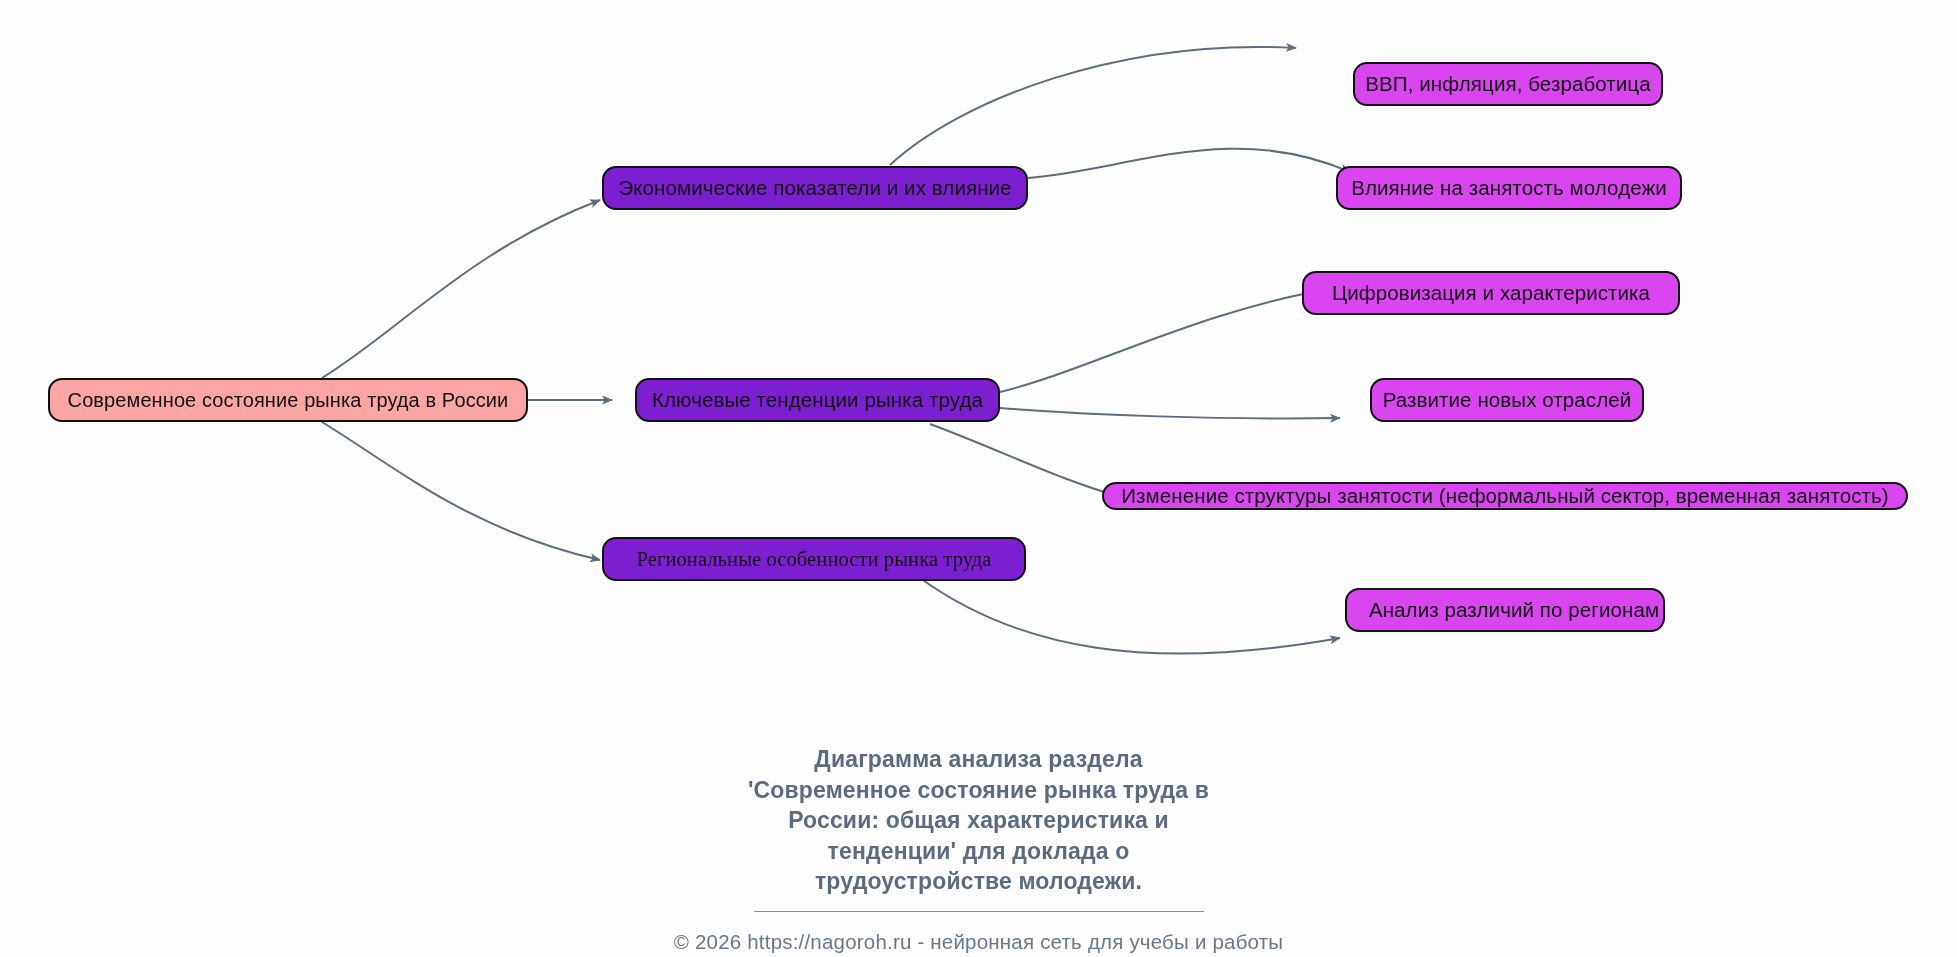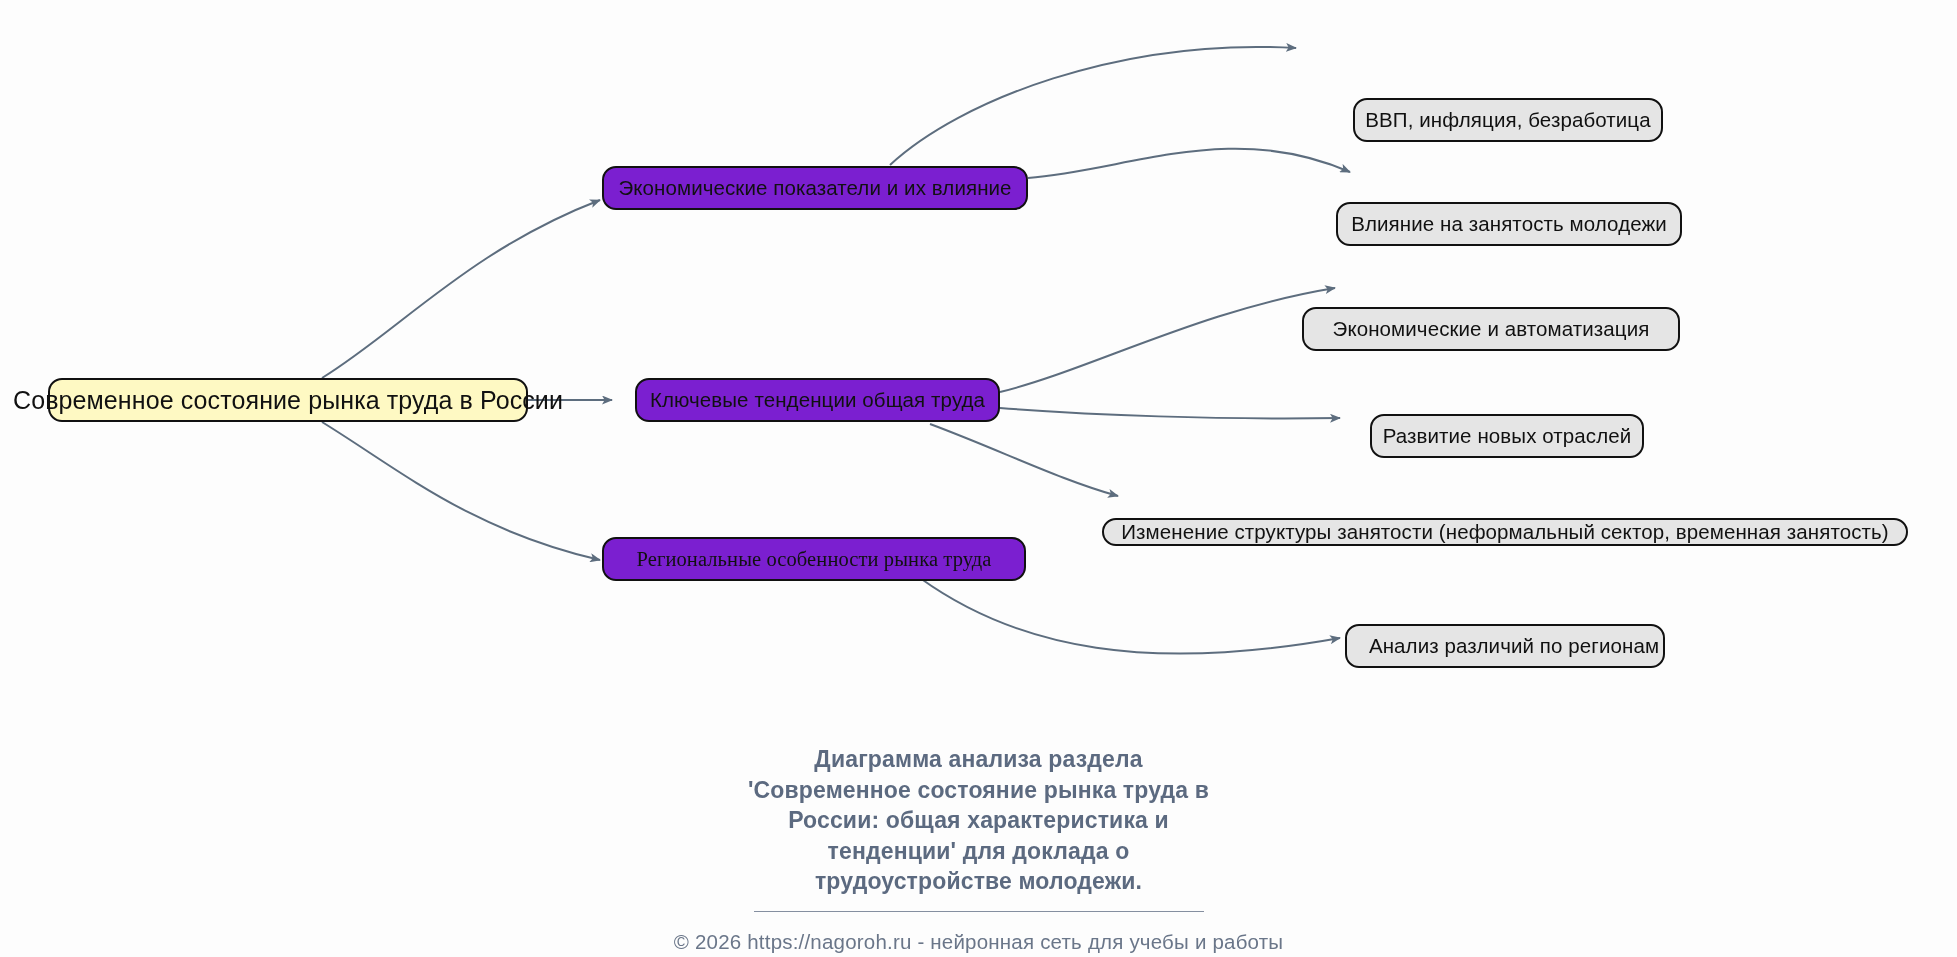--- a/index.html
+++ b/index.html
@@ -37,38 +37,37 @@
     justify-content: center;
     border-radius: 14px;
     white-space: nowrap;
     letter-spacing: 0.1px;
   }
   .node-label {
     display: block;
     line-height: 1;
   }
   .node-root {
-    background: #fef9c3;
+    background: #fca5a5;
     border: 2px solid #111111;
     color: #111111;
-    font-size: 25px;
+    font-size: 20px;
   }
   .node-branch {
     background: #7b1fd0;
     border: 2px solid #111111;
     color: #111111;
     font-size: 20.5px;
     text-align: right;
   }
   .node-leaf {
-    background: #e5e5e5;
+    background: #d946ef;
     border: 2px solid #111111;
     color: #111111;
     font-size: 20.5px;
-    margin-top: 36px;
   }
   #footer-block {
     position: absolute;
     left: 0;
     top: 744px;
     width: 1957px;
     text-align: center;
   }
   #diagram-caption {
     width: 470px;
@@ -122,37 +121,37 @@
 
   <div class="node node-root" style="left:48px; top:378px; width:480px; height:44px;">
     <span class="node-label">Современное состояние рынка труда в России</span>
   </div>
 
   <div class="node node-branch" style="left:602px; top:166px; width:426px; height:44px;">
     <span class="node-label">Экономические показатели и их влияние</span>
   </div>
 
   <div class="node node-branch" style="left:635px; top:378px; width:365px; height:44px;">
-    <span class="node-label">Ключевые тенденции общая труда</span>
+    <span class="node-label">Ключевые тенденции рынка труда</span>
   </div>
 
   <div class="node node-branch" style="left:602px; top:537px; width:424px; height:44px;font-family:Liberation Serif, serif;">
     <span class="node-label">Региональные особенности рынка труда</span>
   </div>
 
   <div class="node node-leaf" style="left:1353px; top:62px; width:310px; height:44px;">
     <span class="node-label">ВВП, инфляция, безработица</span>
   </div>
 
   <div class="node node-leaf" style="left:1336px; top:166px; width:346px; height:44px;">
     <span class="node-label">Влияние на занятость молодежи</span>
   </div>
 
   <div class="node node-leaf" style="left:1302px; top:271px; width:378px; height:44px;">
-    <span class="node-label">Экономические и автоматизация</span>
+    <span class="node-label">Цифровизация и характеристика</span>
   </div>
 
   <div class="node node-leaf" style="left:1370px; top:378px; width:274px; height:44px;">
     <span class="node-label">Развитие новых отраслей</span>
   </div>
 
   <div class="node node-leaf" style="left:1102px; top:482px; width:806px; height:28px;">
     <span class="node-label">Изменение структуры занятости (неформальный сектор, временная занятость)</span>
   </div>
 

